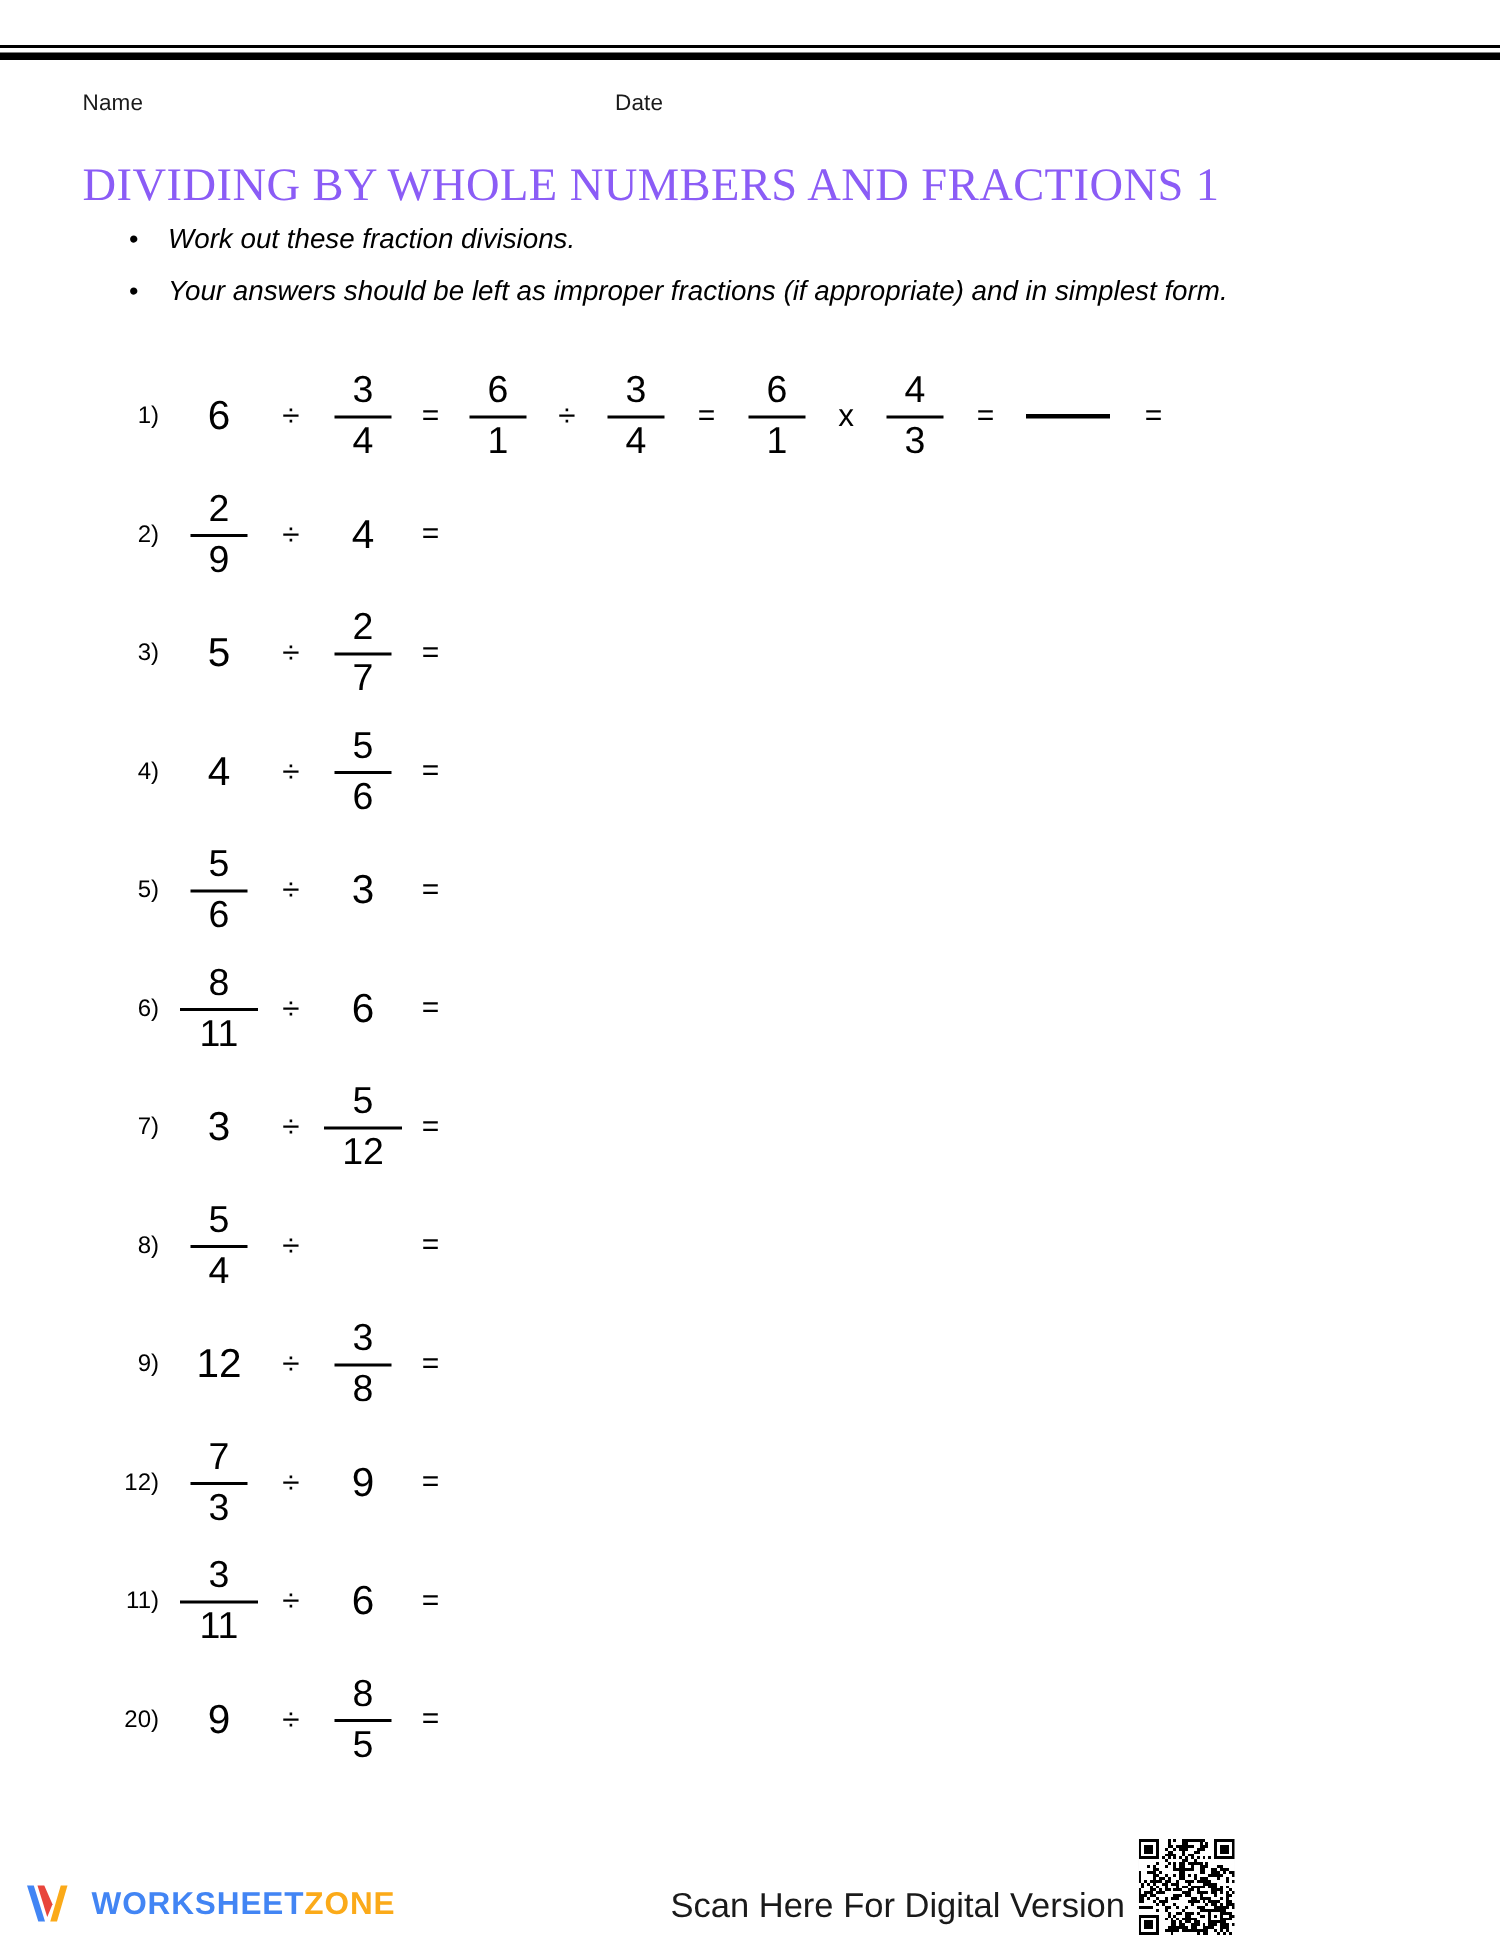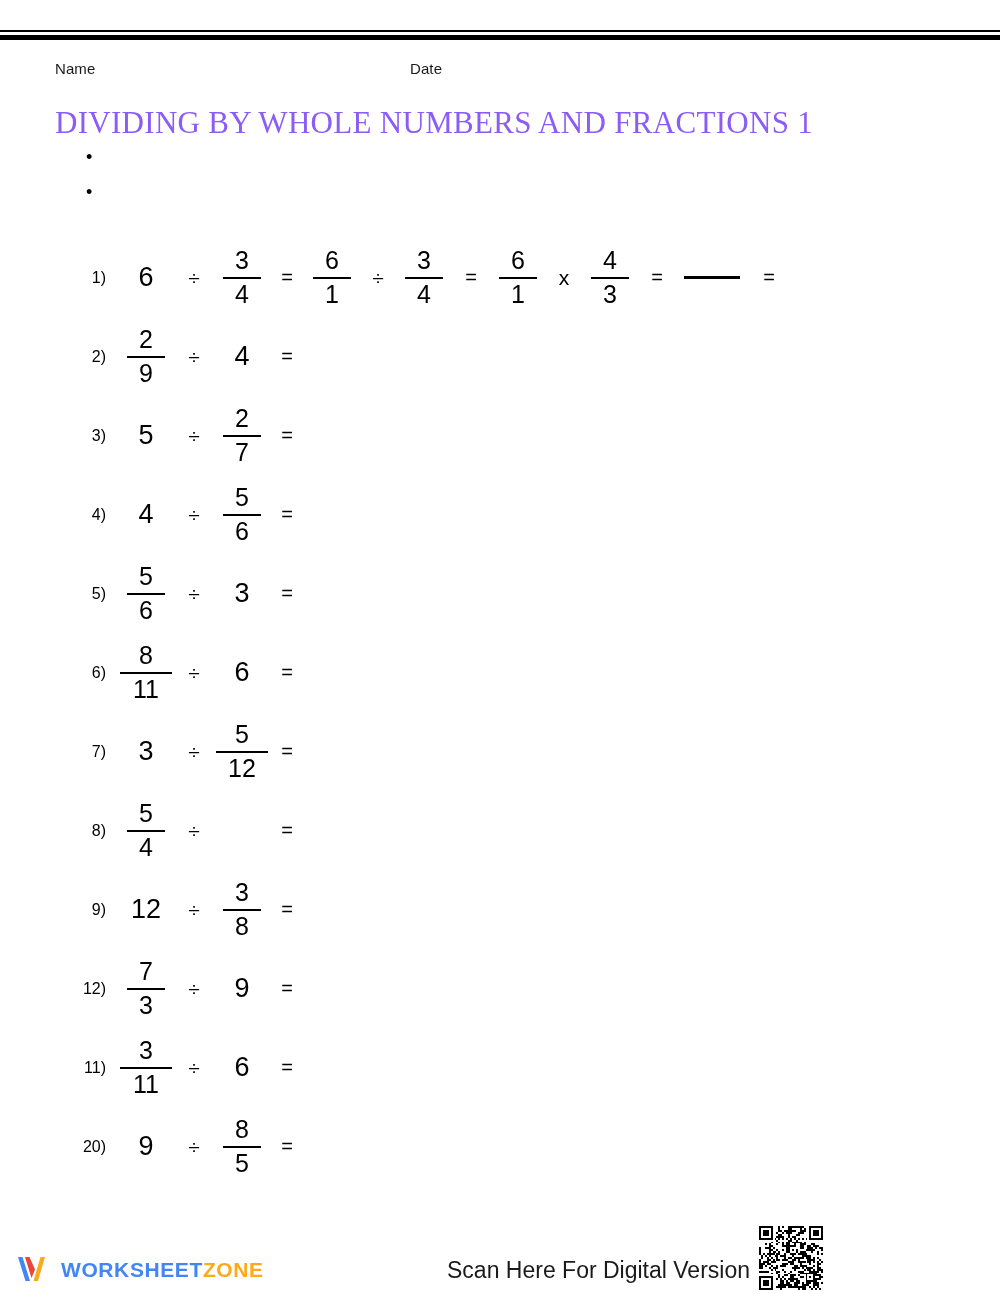--- a/index.html
+++ b/index.html
@@ -243,23 +243,25 @@
 <div class="namedate">
   <span class="lbl name">Name</span>
   <span class="lbl date">Date</span>
 </div>
 
 <div class="title">DIVIDING BY WHOLE NUMBERS AND FRACTIONS 1</div>
 
 <div class="instructions">
   <div class="instr-row">
     <span class="instr-bullet">•</span>
+    <span class="instr-text">Work out these fraction divisions.</span>
   </div>
   <div class="instr-row">
     <span class="instr-bullet">•</span>
+    <span class="instr-text">Your answers should be left as improper fractions (if appropriate) and in simplest form.</span>
   </div>
 </div>
 
 <div class="problems" id="problems">
     <div class="prow">
       <div class="cell num">
         <span>1)</span>
       </div>
       <div class="cell c-a">
         <span class="whole">6</span>

